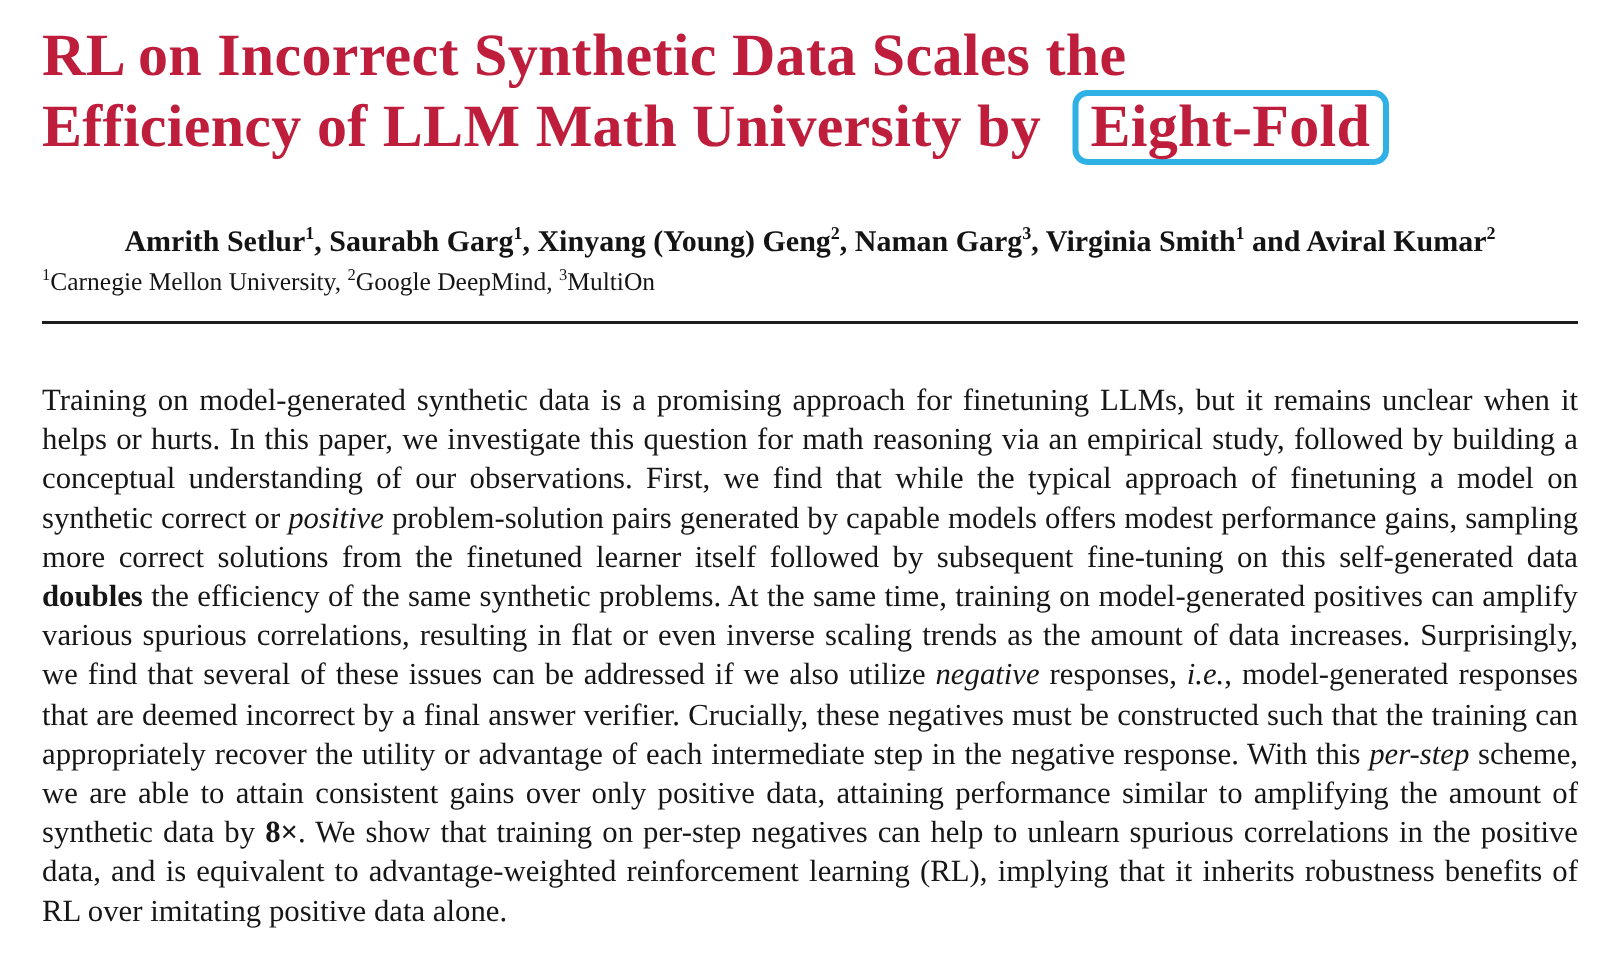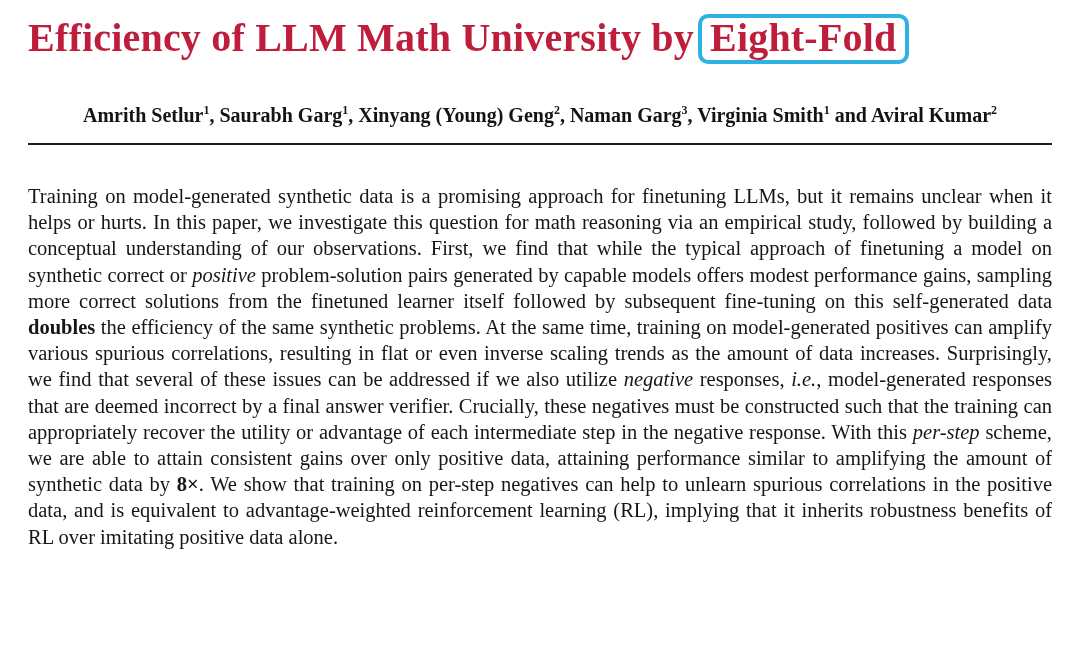--- a/index.html
+++ b/index.html
@@ -30,21 +30,21 @@
     font-size: 40px;
     line-height: 46px;
     letter-spacing: 0.2px;
   }
   .title-line { display: block; }
   .hl-box {
     display: inline-block;
     border: 4px solid var(--highlight-border);
     border-radius: 10px;
     padding: 0 8px 2px 8px;
-    margin-left: 4px;
+    margin-left: 21px;
     line-height: 40px;
     vertical-align: baseline;
   }
   .authors {
     margin-top: 40px;
     font-size: 20px;
     font-weight: 700;
     color: #141414;
     white-space: nowrap;
     text-align: center;
@@ -79,23 +79,25 @@
   }
   .em { font-style: italic; }
   .b  { font-weight: 700; font-family: Liberation Serif, serif; }
 </style>
 </head>
 <body>
 
 <div class="page">
 
   <h1 class="title">
+    <span class="title-line">RL on Incorrect Synthetic Data Scales the</span>
     <span class="title-line"><span>Efficiency of LLM Math University by</span><span class="hl-box"><span>Eight-Fold</span></span></span>
   </h1>
 
   <div class="authors"><span><span>Amrith Setlur</span><sup>1</sup><span class="author-sep">, </span></span><span><span>Saurabh Garg</span><sup>1</sup><span class="author-sep">, </span></span><span><span>Xinyang (Young) Geng</span><sup>2</sup><span class="author-sep">, </span></span><span><span>Naman Garg</span><sup>3</sup><span class="author-sep">, </span></span><span><span>Virginia Smith</span><sup>1</sup><span class="author-sep"> and </span></span><span><span>Aviral Kumar</span><sup>2</sup></span></div>
 
+  <div class="affils"><span><sup>1</sup><span>Carnegie Mellon University</span><span>, </span></span><span><sup>2</sup><span>Google DeepMind</span><span>, </span></span><span><sup>3</sup><span>MultiOn</span></span></div>
 
   <hr class="rule">
 
   <p class="abstract"><span>Training on model-generated synthetic data is a promising approach for finetuning LLMs, but it remains unclear when it helps or hurts. In this paper, we investigate this question for math reasoning via an empirical study, followed by building a conceptual understanding of our observations. First, we find that while the typical approach of finetuning a model on synthetic correct or </span><span class="em">positive</span><span> problem-solution pairs generated by capable models offers modest performance gains, sampling more correct solutions from the finetuned learner itself followed by subsequent fine-tuning on this self-generated data </span><span class="b">doubles</span><span> the efficiency of the same synthetic problems. At the same time, training on model-generated positives can amplify various spurious correlations, resulting in flat or even inverse scaling trends as the amount of data increases. Surprisingly, we find that several of these issues can be addressed if we also utilize </span><span class="em">negative</span><span> responses, </span><span class="em">i.e.</span><span>, model-generated responses that are deemed incorrect by a final answer verifier. Crucially, these negatives must be constructed such that the training can appropriately recover the utility or advantage of each intermediate step in the negative response. With this </span><span class="em">per-step</span><span> scheme, we are able to attain consistent gains over only positive data, attaining performance similar to amplifying the amount of synthetic data by </span><span class="b">8×</span><span>. We show that training on per-step negatives can help to unlearn spurious correlations in the positive data, and is equivalent to advantage-weighted reinforcement learning (RL), implying that it inherits robustness benefits of RL over imitating positive data alone.</span></p>
 
 </div>
 
 </body></html>

